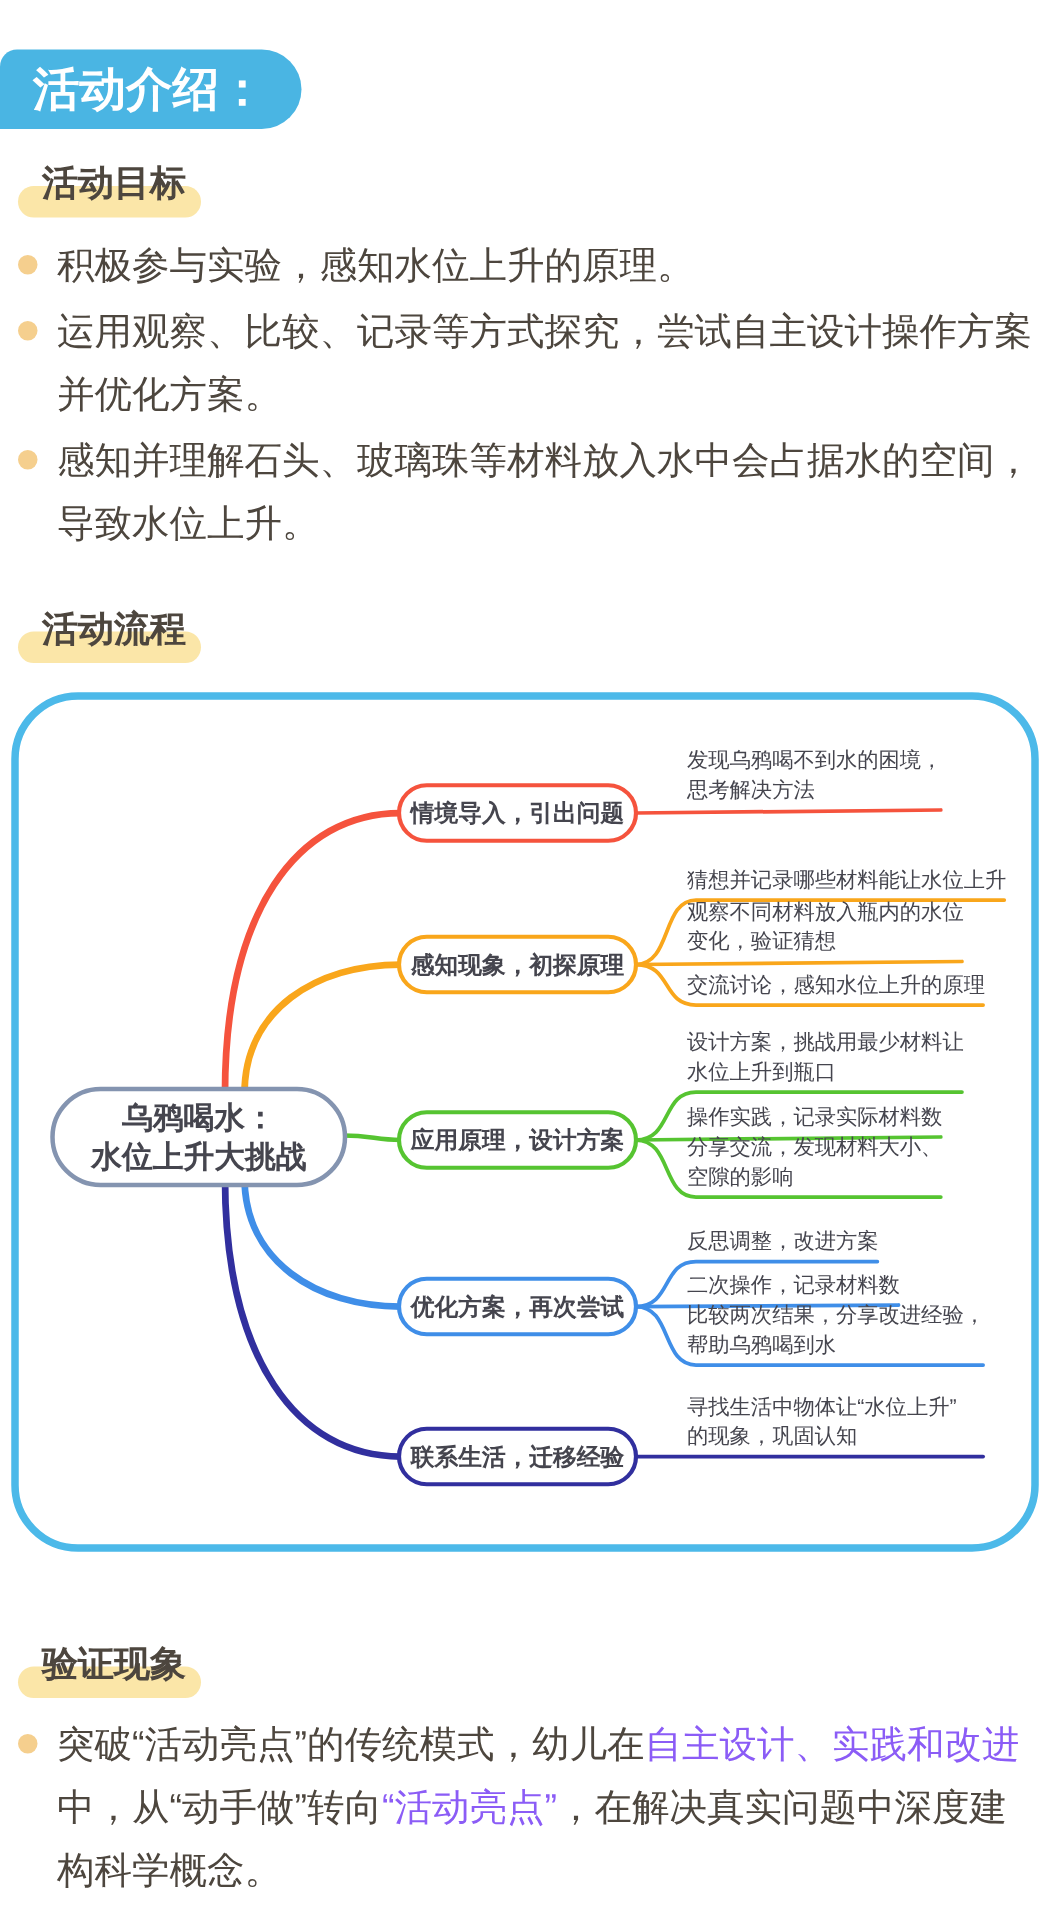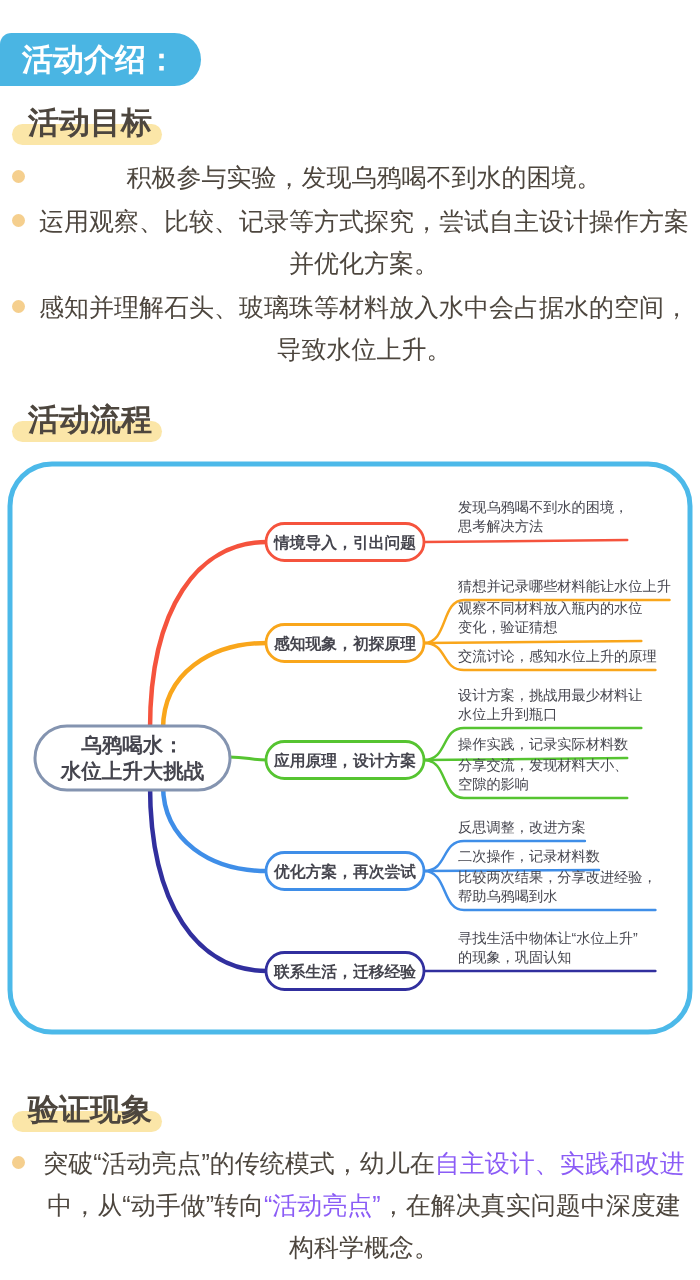--- a/index.html
+++ b/index.html
@@ -1,21 +1,21 @@
 <!DOCTYPE html>
 <html><head>
 <meta charset="utf-8">
 <style>
   html,body{margin:0;padding:0;background:#ffffff;}
   .page{position:relative;width:700px;height:1280px;background:#ffffff;overflow:hidden;
-        font-family:"Liberation Sans",sans-serif;text-align:center;}
+        font-family:"Liberation Sans",sans-serif;}
   .badge{position:absolute;left:0;top:33px;height:53px;line-height:53px;
          background:#4AB5E3;color:#ffffff;font-size:31px;font-weight:bold;
          padding:0 24px 0 22px;border-radius:12px 28px 28px 0;}
-  .sec-title{position:absolute;font-size:31px;line-height:38px;font-weight:bold;color:#4D463E;}
+  .sec-title{position:absolute;font-size:24px;line-height:38px;font-weight:bold;color:#4D463E;}
   .sec-title .hl{position:absolute;left:-16px;right:-10px;bottom:-3px;height:21px;
                  background:#FBE6A8;border-radius:11px;}
   .sec-title .t{position:relative;}
   .blist{position:absolute;left:12px;width:678px;list-style:none;margin:0;padding:0;}
   .blist li{display:flex;margin:0 0 2px 0;}
   .dot{flex:0 0 13px;width:13px;height:13px;border-radius:50%;background:#F5CF8E;
        margin:14px 13px 0 0;}
   .btxt{font-size:25px;line-height:42px;color:#4D463E;width:652px;}
   .para{position:absolute;left:12px;width:678px;display:flex;}
   .para p{margin:0;font-size:25px;line-height:42px;color:#4D463E;width:652px;}
@@ -31,21 +31,21 @@
   <div class="badge">活动介绍：</div>
 
   <div class="sec-title" style="left:28px;top:104px;">
     <span class="hl"></span>
     <span class="t">活动目标</span>
   </div>
 
   <ul class="blist" style="top:156px;" id="goals-list">
       <li>
         <span class="dot"></span>
-        <span class="btxt">积极参与实验，发现乌鸦喝不到水的困境。</span>
+        <span class="btxt">积极参与实验，感知水位上升的原理。</span>
       </li>
       <li>
         <span class="dot"></span>
         <span class="btxt">运用观察、比较、记录等方式探究，尝试自主设计操作方案并优化方案。</span>
       </li>
       <li>
         <span class="dot"></span>
         <span class="btxt">感知并理解石头、玻璃珠等材料放入水中会占据水的空间，导致水位上升。</span>
       </li>
     </ul>

